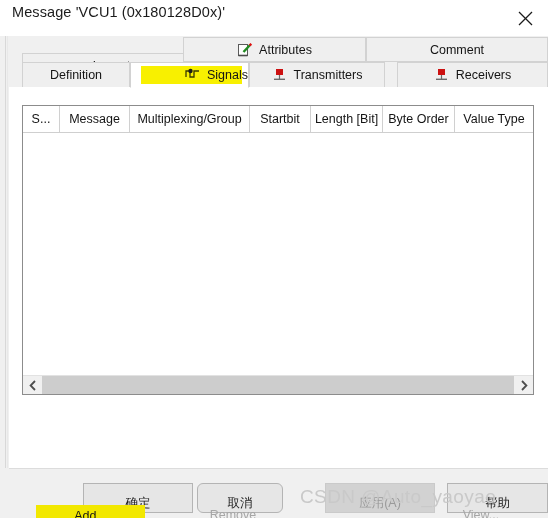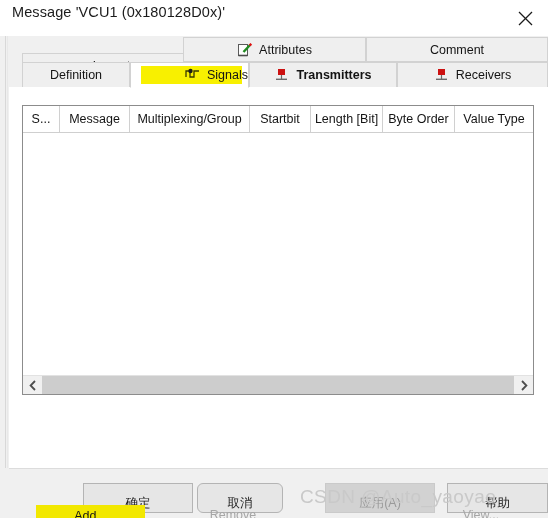--- a/index.html
+++ b/index.html
@@ -107,21 +107,21 @@
     background: #f8f000;
   }
 
   
   #tab-layout     { left: 13px;  top: 16px;  width: 179px; height: 25px; }
   #tab-attributes { left: 174px; top: 0px;  width: 183px; height: 25px; }
   #tab-comment    { left: 357px; top: 0px;  width: 182px; height: 25px; }
   
   #tab-definition { left: 13px;  top: 25px; width: 108px; height: 26px; }
   #tab-signals    { left: 121px; top: 25px; width: 119px; height: 26px; justify-content: flex-end; }
-  #tab-transmitters { left: 240px; top: 25px; width: 148px; height: 26px; font-weight: bold; }
+  #tab-transmitters { left: 240px; top: 25px; width: 136px; height: 26px; }
   #tab-receivers  { left: 388px; top: 25px; width: 151px; height: 26px; }
 
   
   .tabpage {
     position: absolute;
     left: 9px; top: 51px;
     width: 539px; height: 381px;
     background: #ffffff;
     border-top: none;
     box-sizing: border-box;

